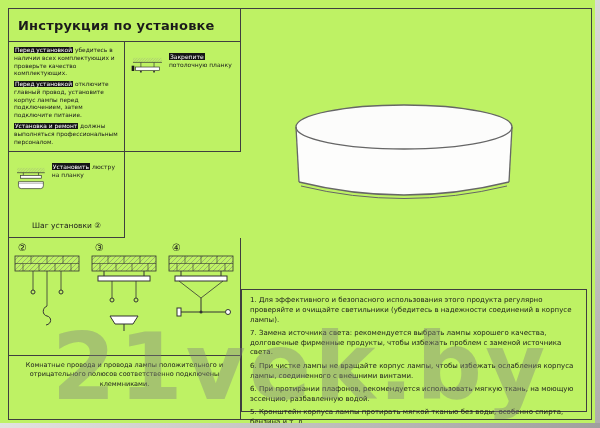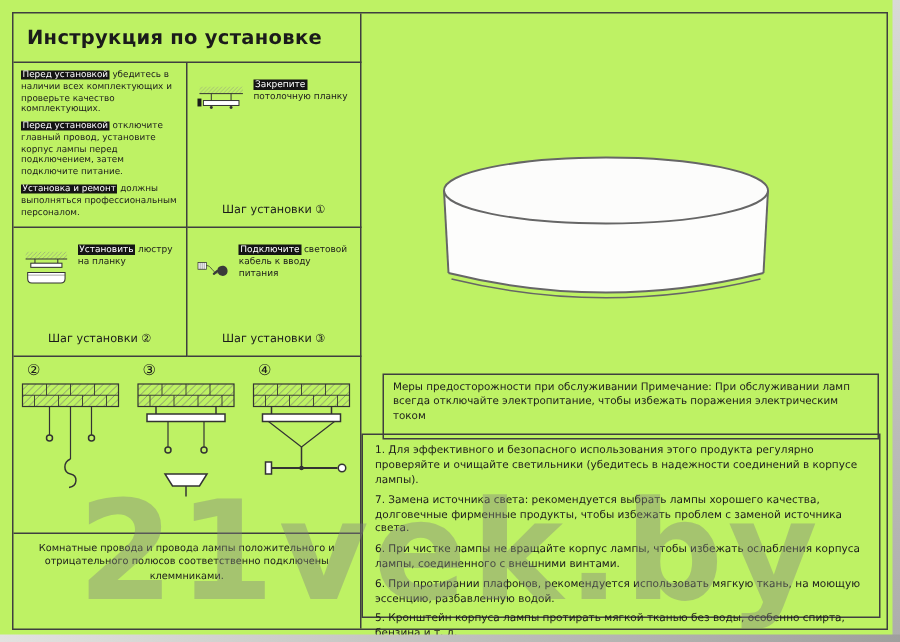--- a/index.html
+++ b/index.html
@@ -80,21 +80,20 @@
           <line x1="3" y1="9" x2="47" y2="9" stroke="#333" stroke-width="1"></line>
           <rect x="7" y="16" width="36" height="5" fill="#fff" stroke="#333"></rect>
           <line x1="15" y1="9" x2="15" y2="16" stroke="#333"></line>
           <line x1="35" y1="9" x2="35" y2="16" stroke="#333"></line>
           <circle cx="15" cy="23" r="1.5" fill="#333"></circle>
           <circle cx="35" cy="23" r="1.5" fill="#333"></circle>
           <rect x="1" y="14" width="4" height="8" fill="#1a1a1a"></rect>
         </svg>
         <div class="cap"><span class="hl">Закрепите</span> <span>потолочную планку</span></div>
       </div>
-      <div class="step-label">Шаг установки ①</div>
     </div>
 
     <div class="abs cellC br bb">
       <div class="cell-top">
         <svg width="46" height="42" viewBox="0 0 46 42">
           <defs>
               <pattern id="hc" width="4" height="4" patternUnits="userSpaceOnUse">
                 <path d="M0,4 L4,0" stroke="#888" stroke-width="0.5"></path>
               </pattern>
             </defs>
@@ -104,35 +103,20 @@
           <line x1="34" y1="9" x2="34" y2="13" stroke="#333"></line>
           <rect x="8" y="13" width="30" height="4" fill="#fff" stroke="#333"></rect>
           <path d="M5,22 h36 v6 q0,4 -4,4 h-28 q-4,0 -4,-4 z" fill="#fff" stroke="#333"></path>
           <line x1="5" y1="24.5" x2="41" y2="24.5" stroke="#555" stroke-width="0.5"></line>
         </svg>
         <div class="cap"><span class="hl">Установить</span> <span>люстру на планку</span></div>
       </div>
       <div class="step-label">Шаг установки ②</div>
     </div>
 
-    <div class="abs cellD br bb">
-      <div class="cell-top">
-        <svg width="46" height="40" viewBox="0 0 46 40">
-          <rect x="2" y="10" width="11" height="9" fill="#fff" stroke="#333"></rect>
-          <line x1="4.8" y1="10" x2="4.8" y2="19" stroke="#333" stroke-width="0.6"></line>
-          <line x1="7.5" y1="10" x2="7.5" y2="19" stroke="#333" stroke-width="0.6"></line>
-          <line x1="10.2" y1="10" x2="10.2" y2="19" stroke="#333" stroke-width="0.6"></line>
-          <path d="M13,14 C20,14 21,24 28,24" fill="none" stroke="#333"></path>
-          <path d="M28,18 c2,-4 8,-5 11,-2 c3,3 3,9 -1,11 c-4,2 -9,0 -10,-4 z" fill="#3a3a3a"></path>
-          <path d="M28,21 l-5,4" stroke="#3a3a3a" stroke-width="3" stroke-linecap="round"></path>
-        </svg>
-        <div class="cap"><span class="hl">Подключите</span> <span>световой кабель к вводу питания</span></div>
-      </div>
-      <div class="step-label">Шаг установки ③</div>
-    </div>
 
     <div class="abs row3 br bb">
       <div class="r3col" style="left:0">
         <span class="pnum">②</span>
         <svg width="72" height="98" viewBox="0 0 72 98">
           <defs>
               <pattern id="p2" width="5" height="5" patternUnits="userSpaceOnUse">
                 <path d="M0,5 L5,0" stroke="#777" stroke-width="0.5"></path>
               </pattern>
             </defs>
@@ -217,23 +201,20 @@
 
     <svg class="abs lamp-svg" width="330" height="200" viewBox="0 0 330 200">
       <path d="M47,103 L50,158 Q155,184 260,158 L263,103 Z" fill="#fdfdfc" stroke="none"></path>
       <ellipse cx="155" cy="103" rx="108" ry="22" fill="#fcfcfb" stroke="#666" stroke-width="1.3"></ellipse>
       <path d="M47,103 L50,158" fill="none" stroke="#666" stroke-width="1.3"></path>
       <path d="M263,103 L260,158" fill="none" stroke="#666" stroke-width="1.3"></path>
       <path d="M50,158 Q155,184 260,158" fill="none" stroke="#666" stroke-width="1.3"></path>
       <path d="M52,162 Q155,187 258,162" fill="none" stroke="#666" stroke-width="1"></path>
     </svg>
 
-    <div class="abs precaution-box">
-      <p>Меры предосторожности при обслуживании Примечание: При обслуживании ламп всегда отключайте электропитание, чтобы избежать поражения электрическим током</p>
-    </div>
 
     <div class="abs list-box">
 
         <p class="list-item">1. Для эффективного и безопасного использования этого продукта регулярно проверяйте и очищайте светильники (убедитесь в надежности соединений в корпусе лампы).</p>
 
         <p class="list-item">7. Замена источника света: рекомендуется выбрать лампы хорошего качества, долговечные фирменные продукты, чтобы избежать проблем с заменой источника света.</p>
 
         <p class="list-item">6. При чистке лампы не вращайте корпус лампы, чтобы избежать ослабления корпуса лампы, соединенного с внешними винтами.</p>
 
         <p class="list-item">6. При протирании плафонов, рекомендуется использовать мягкую ткань, на моющую эссенцию, разбавленную водой.</p>

